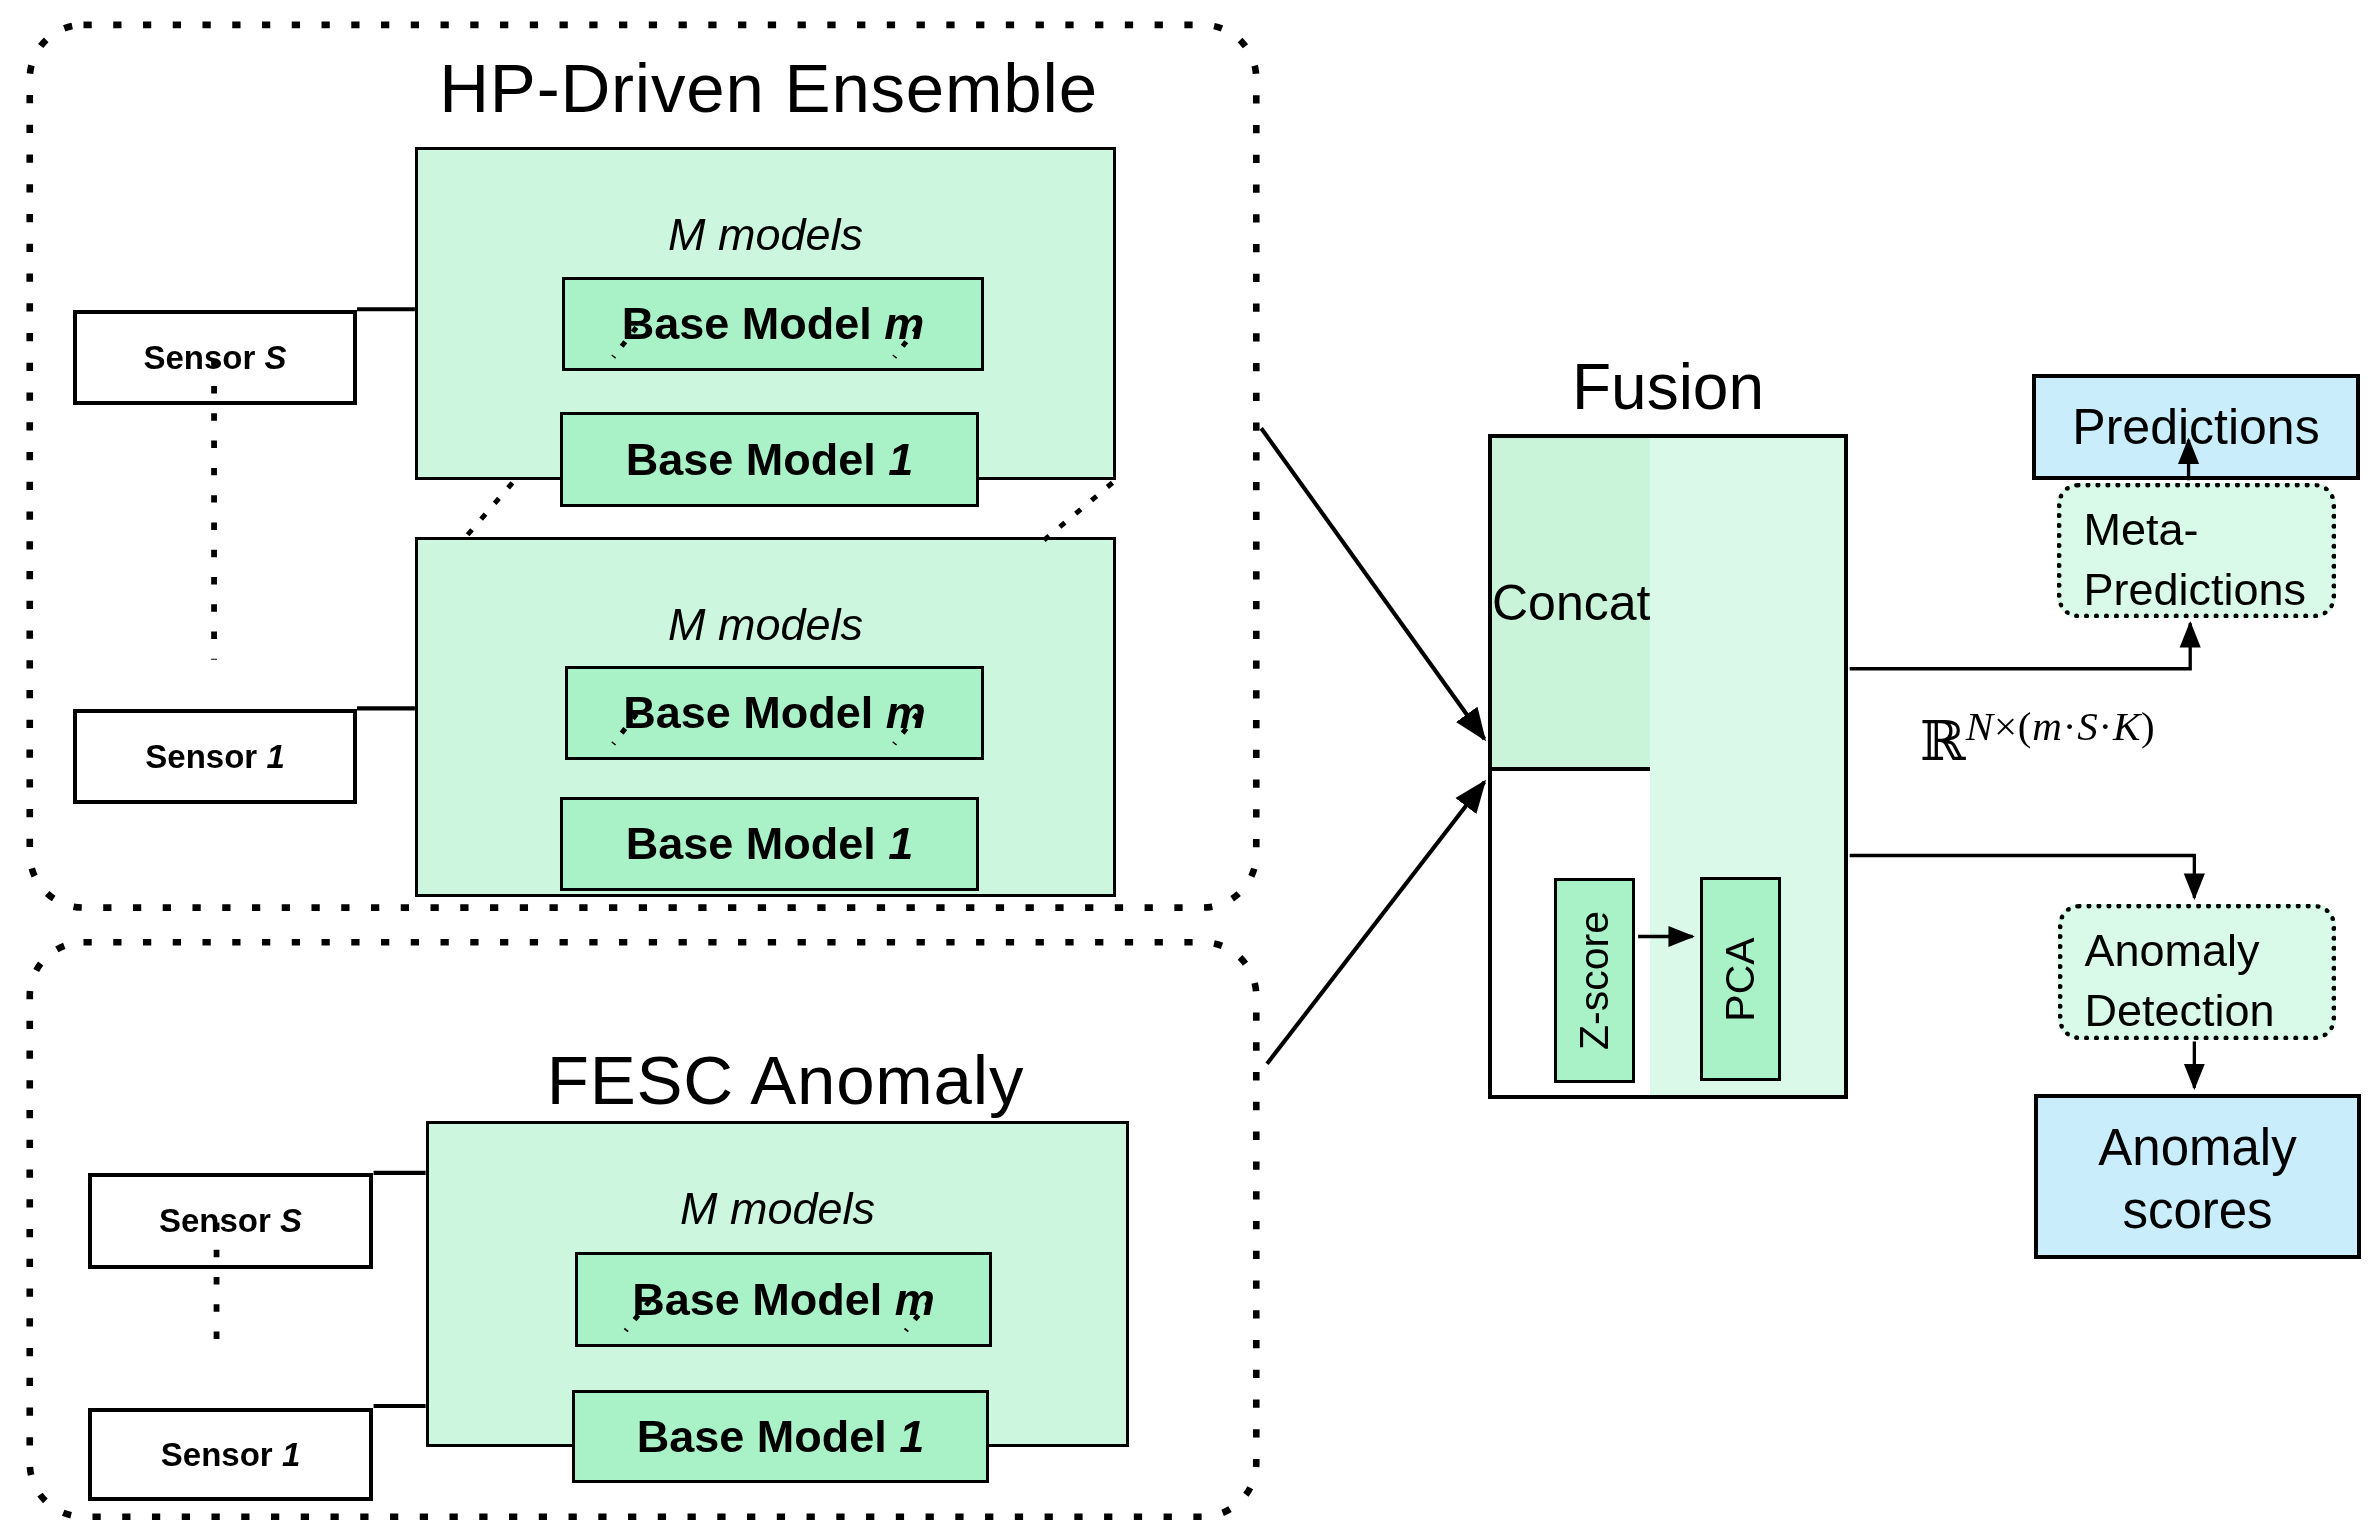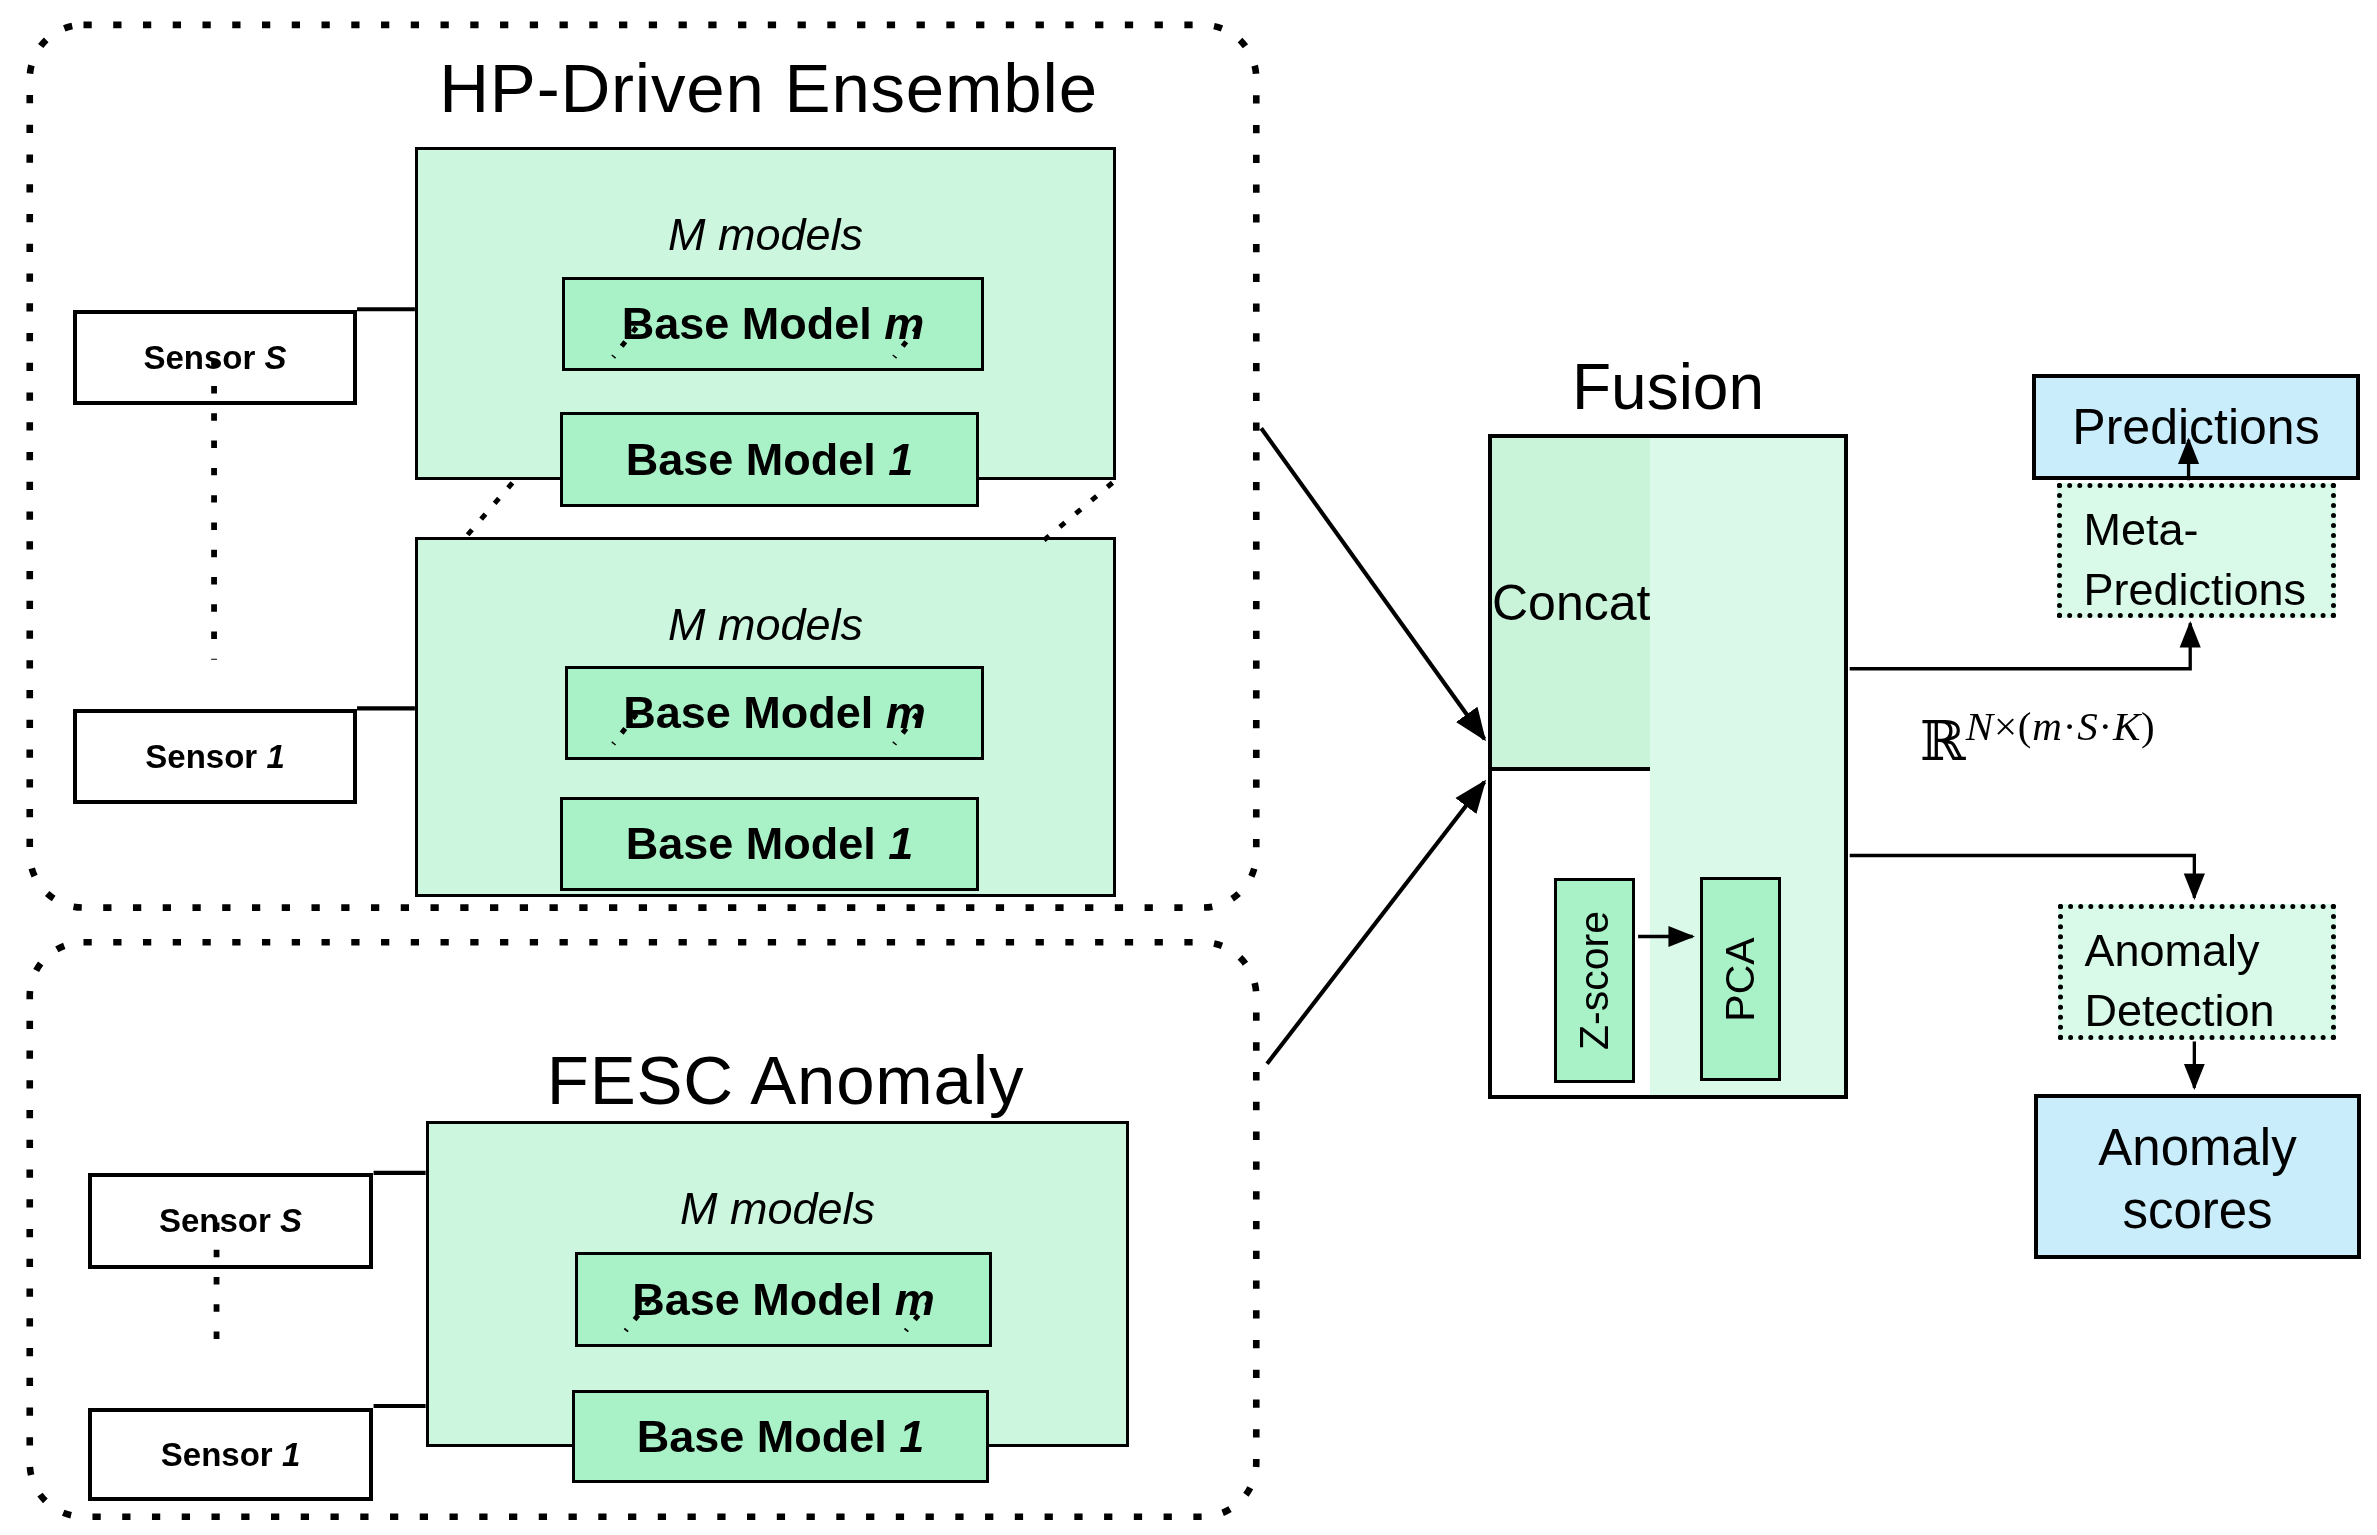--- a/index.html
+++ b/index.html
@@ -8,21 +8,21 @@
   .abs{position:absolute;box-sizing:border-box;}
   .center{display:flex;align-items:center;justify-content:center;text-align:center;margin-top:48px;}
   .title{font-size:69px;letter-spacing:0.8px;text-align:center;}
   .greenbox{background:var(--mid-green);border:3.3px solid #000;}
   .innerbox{background:var(--inner-green);border:3.3px solid #000;font-weight:bold;font-size:45px;}
   .sensor{background:#ffffff;border:4.1px solid #000;font-weight:bold;font-size:33px;}
   .mmodels{font-style:italic;font-size:45px;}
   .idx{font-style:italic;margin-left:0.28em;}
   .bluebox{background:var(--light-blue);border:4.1px solid #000;}
   .dashedbox{background:var(--pale-green);border:5px dotted #000;}
-  .twolines{padding:11.6px 0 0 21.5px;line-height:60px;font-size:45px;}
+  .twolines{padding:11.6px 0 0 21.5px;line-height:60px;font-size:45px;border-radius:21px;}
   .rot{transform:rotate(-90deg);white-space:nowrap;font-size:41px;}
   .fusion-wrap{border:4.1px solid #000;display:flex;flex-direction:row;}
   .fusion-top{height:329px;background:var(--fusion-top);border-bottom:4.1px solid #000;
               display:flex;align-items:center;justify-content:center;font-size:50px;}
   .fusion-bottom{flex:1;background:var(--fusion-bottom);}
   .formula{font-family:"Liberation Serif","DejaVu Serif",serif;font-size:55px;white-space:nowrap;}
   .formula .bb{font-family:"DejaVu Serif",serif;}
   .formula .sup{font-size:41px;position:relative;top:-20px;letter-spacing:0.8px;}
   .formula .it{font-style:italic;}
   svg.overlay{position:absolute;left:0;top:0;pointer-events:none;}

